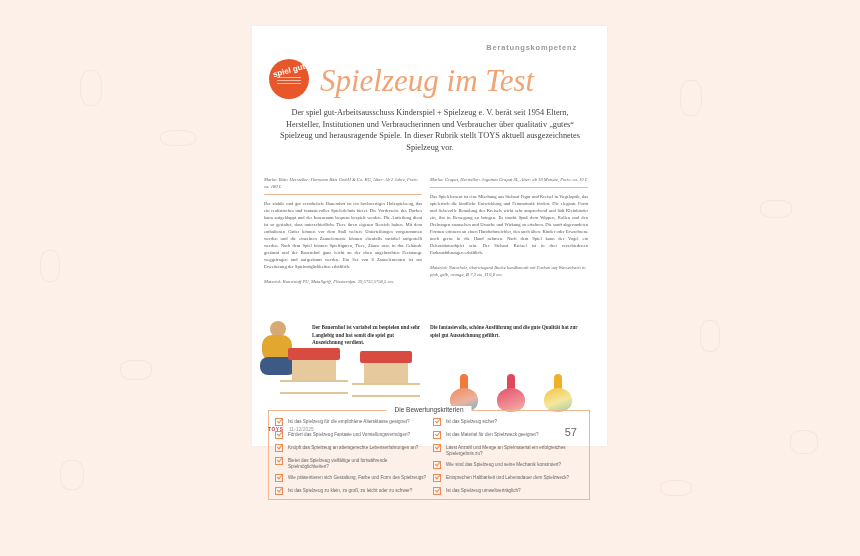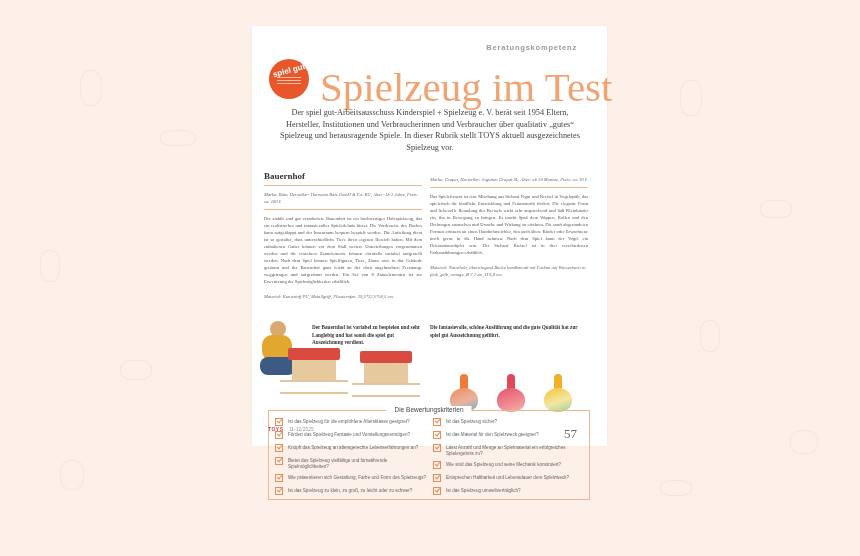--- a/index.html
+++ b/index.html
@@ -3,21 +3,21 @@
 <meta charset="utf-8">
 <style>
   html,body{margin:0;padding:0;}
   body{width:860px;height:556px;background:#fdf0e8;position:relative;overflow:hidden;font-family:"Liberation Serif",serif;}
   .bgdoodle{position:absolute;border:1.5px solid #f7e3d7;border-radius:40%;opacity:.9;}
   .page{position:absolute;left:252px;top:26px;width:355px;height:420px;background:#fff;box-shadow:0 0 2px rgba(0,0,0,.06);}
   .rubric{position:absolute;right:30px;top:17px;font-family:"Liberation Sans",sans-serif;font-size:7.5px;font-weight:bold;letter-spacing:.8px;color:#9a9a9a;}
   .badge{position:absolute;left:17px;top:33px;width:40px;height:40px;border-radius:50%;background:#e8572a;color:#fff;text-align:center;font-family:"Liberation Sans",sans-serif;}
   .badge .bt{font-size:8px;font-weight:bold;margin-top:7px;transform:rotate(-15deg);}
   .badge .bl{height:1px;background:rgba(255,255,255,.6);margin:2px 8px 0;}
-  .title{position:absolute;left:68px;top:37px;font-family:"Liberation Serif",serif;font-size:41px;color:#f0a373;white-space:nowrap;}
+  .title{position:absolute;left:68px;top:37px;font-family:"Liberation Serif",serif;font-style:italic;font-size:31px;color:#f0a373;white-space:nowrap;}
   .intro{position:absolute;left:28px;top:81px;width:300px;text-align:center;font-size:8.3px;line-height:11.5px;color:#444;}
   .col{position:absolute;top:145px;width:158px;}
   .col.left{left:12px;}
   .col.right{left:178px;}
   .col h2{margin:0;font-size:9px;font-weight:bold;color:#333;padding-bottom:4px;border-bottom:1px solid #f0b591;}
   .col .meta{font-style:italic;font-size:4.6px;line-height:7px;color:#666;margin-top:5px;padding-bottom:4px;border-bottom:1px solid #f0b591;}
   .col .body{font-size:4.6px;line-height:7px;color:#555;margin-top:5px;text-align:justify;}
   .col .mat{font-style:italic;font-size:4.6px;line-height:7px;color:#666;margin-top:8px;}
   .caption{position:absolute;font-size:5.2px;line-height:7.5px;font-weight:bold;color:#333;}
   .child{position:absolute;left:8px;top:295px;width:40px;height:60px;}
@@ -34,21 +34,21 @@
   .criteria{position:absolute;left:16px;top:384px;width:320px;height:88px;border:1px solid #f0b591;}
   .criteria .ctitle{position:absolute;top:-5px;left:50%;transform:translateX(-50%);background:#fff;padding:0 8px;font-family:"Liberation Sans",sans-serif;font-size:6.5px;color:#444;white-space:nowrap;}
   .crit-col{position:absolute;top:8px;width:152px;}
   .crit-col.l{left:6px;}
   .crit-col.r{left:164px;}
   .crit-item{display:flex;align-items:flex-start;font-family:"Liberation Sans",sans-serif;font-size:4.6px;line-height:6px;color:#666;margin-bottom:5px;}
   .crit-item .chk{flex:0 0 auto;width:6px;height:6px;border:1px solid #ee8a55;margin-right:5px;position:relative;top:-1px;}
   .crit-item .chk:after{content:"";position:absolute;left:2px;top:-1px;width:2px;height:4px;border-right:1px solid #ee8a55;border-bottom:1px solid #ee8a55;transform:rotate(40deg);}
   .footer{position:absolute;left:16px;right:30px;bottom:14px;font-family:"Liberation Sans",sans-serif;font-size:5px;color:#999;}
   .footer .brand{color:#d23d4a;font-weight:bold;letter-spacing:.5px;margin-right:4px;}
-  .footer .pageno{position:absolute;right:0;top:0;font-family:Liberation Serif, serif;font-size:13px;color:#666;}
+  .footer .pageno{position:absolute;right:0;top:0;font-family:Liberation Sans, sans-serif;font-size:11px;color:#666;}
 </style>
 </head>
 <body>
 
 <div>
   <div class="bgdoodle" style="left:80px;top:70px;width:20px;height:34px;"></div>
   <div class="bgdoodle" style="left:160px;top:130px;width:34px;height:14px;"></div>
   <div class="bgdoodle" style="left:40px;top:250px;width:18px;height:30px;"></div>
   <div class="bgdoodle" style="left:120px;top:360px;width:30px;height:18px;"></div>
   <div class="bgdoodle" style="left:60px;top:460px;width:22px;height:28px;"></div>
@@ -66,21 +66,20 @@
     <div class="bt">spiel gut</div>
     <div class="bl"></div>
       <div class="bl"></div>
       <div class="bl"></div>
   </div>
 
   <div class="title">Spielzeug im Test</div>
   <div class="intro">Der spiel gut-Arbeitsausschuss Kinderspiel + Spielzeug e. V. berät seit 1954 Eltern, Hersteller, Institutionen und Verbraucherinnen und Verbraucher über qualitativ „gutes“ Spielzeug und herausragende Spiele. In dieser Rubrik stellt TOYS aktuell ausgezeichnetes Spielzeug vor.</div>
 
   <div class="col left">
-    <h2>Bauernhof</h2>
     <div class="meta">Marke: Bätz; Hersteller: Hermann Bätz GmbH &amp; Co. KG, Alter: Ab 2 Jahre, Preis: ca. 180 €</div>
     <div class="body">Der stabile und gut verarbeitete Bauernhof ist ein hochwertiges Holzspielzeug, das ein realistisches und fantasievolles Spielerlebnis bietet. Die Vorderseite des Daches kann aufgeklappt und der Innenraum bequem bespielt werden. Die Aufteilung dient ist so gestaltet, dass unterschiedliche Tiere ihren eigenen Bereich haben. Mit dem enthaltenen Gatter können vor dem Stall weitere Unterteilungen vorgenommen werden und die einzelnen Zaunelemente können ebenfalls variabel aufgestellt werden. Nach dem Spiel können Spielfiguren, Tiere, Zäune usw. in das Gebäude geräumt und der Bauernhof ganz leicht an der oben angebrachten Peetstange weggetragen und aufgeräumt werden. Ein Set von 8 Zaunelementen ist zur Erweiterung der Spielmöglichkeiten erhältlich.</div>
     <div class="mat">Material: Kunststoff PU, Metallgriff, Fliesternfen. 29,5*32,5*58,5 cm.</div>
   </div>
 
   <div class="col right">
     <div class="meta">Marke: Grapat, Hersteller: Joguines Grapat SL, Alter: ab 10 Monate, Preis: ca. 19 €</div>
     <div class="body">Das Spielelement ist eine Mischung aus Stehauf Figur und Kreisel in Vogeloptik, das spielerisch die kindliche Entwicklung und Feinmotorik fördert. Die elegante Form und liebevolle Bemalung des Kreisels wirkt sehr ansprechend und lädt Kleinkinder ein, ihn in Bewegung zu bringen. Es macht Spaß dem Wippen, Rollen und den Drehungen zuzusehen und Ursache und Wirkung zu erfahren. Die sanft abgerundeten Formen erinnern an einen Handschmeichler, den auch ältere Kinder oder Erwachsene noch gerne in die Hand nehmen. Nach dem Spiel kann der Vogel ein Dekorationsobjekt sein. Der Stehauf Kreisel ist in drei verschiedenen Farbausführungen erhältlich.</div>
     <div class="mat">Material: Naturholz, überwiegend Buche handbemalt mit Farben auf Wasserbasis in pink, gelb, orange, Ø 7,2 cm, H 6,8 cm.</div>
   </div>

